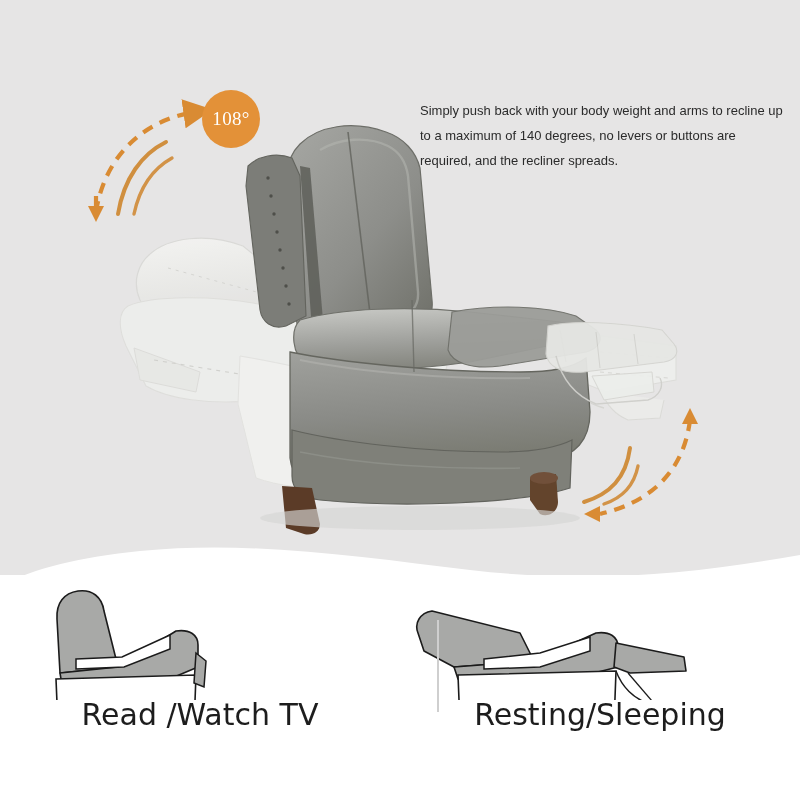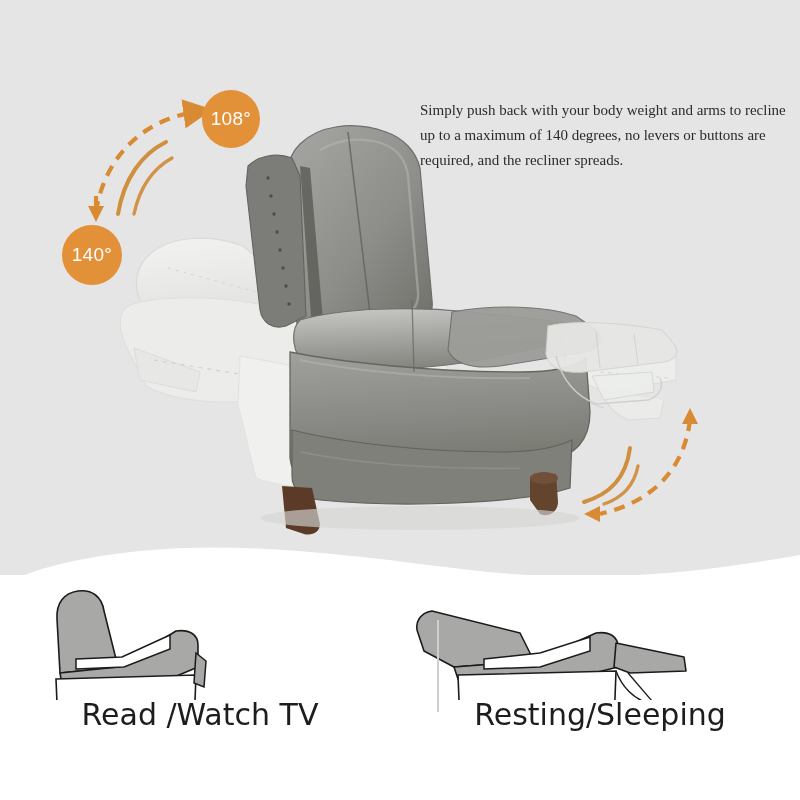--- a/index.html
+++ b/index.html
@@ -26,31 +26,31 @@
   }
   .banner-title{
     color:#ffffff;font-size:28px;font-weight:bold;font-style:italic;
     letter-spacing:.2px;margin-left:31px;white-space:nowrap;
     font-family:"DejaVu Sans", sans-serif;
   }
 
   
   .desc{
     position:absolute;left:420px;top:98px;width:368px;
-    color:#2b2b2b;font-size:15px;line-height:25px;
-    font-family:Liberation Serif, serif;
+    color:#2b2b2b;font-size:13px;line-height:25px;
+    font-family:Liberation Sans, sans-serif;
   }
 
   
   .badge{
     position:absolute;border-radius:50%;
     background:#e39138;
     display:flex;align-items:center;justify-content:center;
     color:#fff;font-size:19px;font-weight:500;
-    font-family:Liberation Sans, sans-serif;
+    font-family:Liberation Serif, serif;
     letter-spacing:.3px;
   }
   .badge-108{left:202px;top:90px;width:58px;height:58px;}
   .badge-140{left:62px;top:225px;width:60px;height:60px;}
 
   
   .layer{position:absolute;left:0;top:0;width:800px;height:800px;pointer-events:none;}
 
   
   .bottom{
@@ -215,23 +215,20 @@
     <path d="M682,424 L690,408 L698,424 Z" fill="#d98b33"></path>
     <path d="M600,506 L584,514 L600,522 Z" fill="#d98b33"></path>
 
     <path d="M630,448 C626,478 610,494 584,502" fill="none" stroke="#cf8a36" stroke-width="4" stroke-linecap="round" opacity="0.95"></path>
     <path d="M638,466 C634,486 622,498 604,504" fill="none" stroke="#cf8a36" stroke-width="3.4" stroke-linecap="round" opacity="0.9"></path>
   </svg>
 
   <div class="badge badge-108">
     <span>108°</span>
   </div>
-  <div class="badge badge-140">
-    <span>140°</span>
-  </div>
 
 
   <div class="desc">Simply push back with your body weight and arms to recline up to a maximum of 140 degrees, no levers or buttons are required, and the recliner spreads.</div>
 
   <div class="bottom">
 
     <div class="bcell left">
       <div class="icon-wrap">
         <svg width="400" height="125" viewBox="0 0 400 125" xmlns="http://www.w3.org/2000/svg">
 

